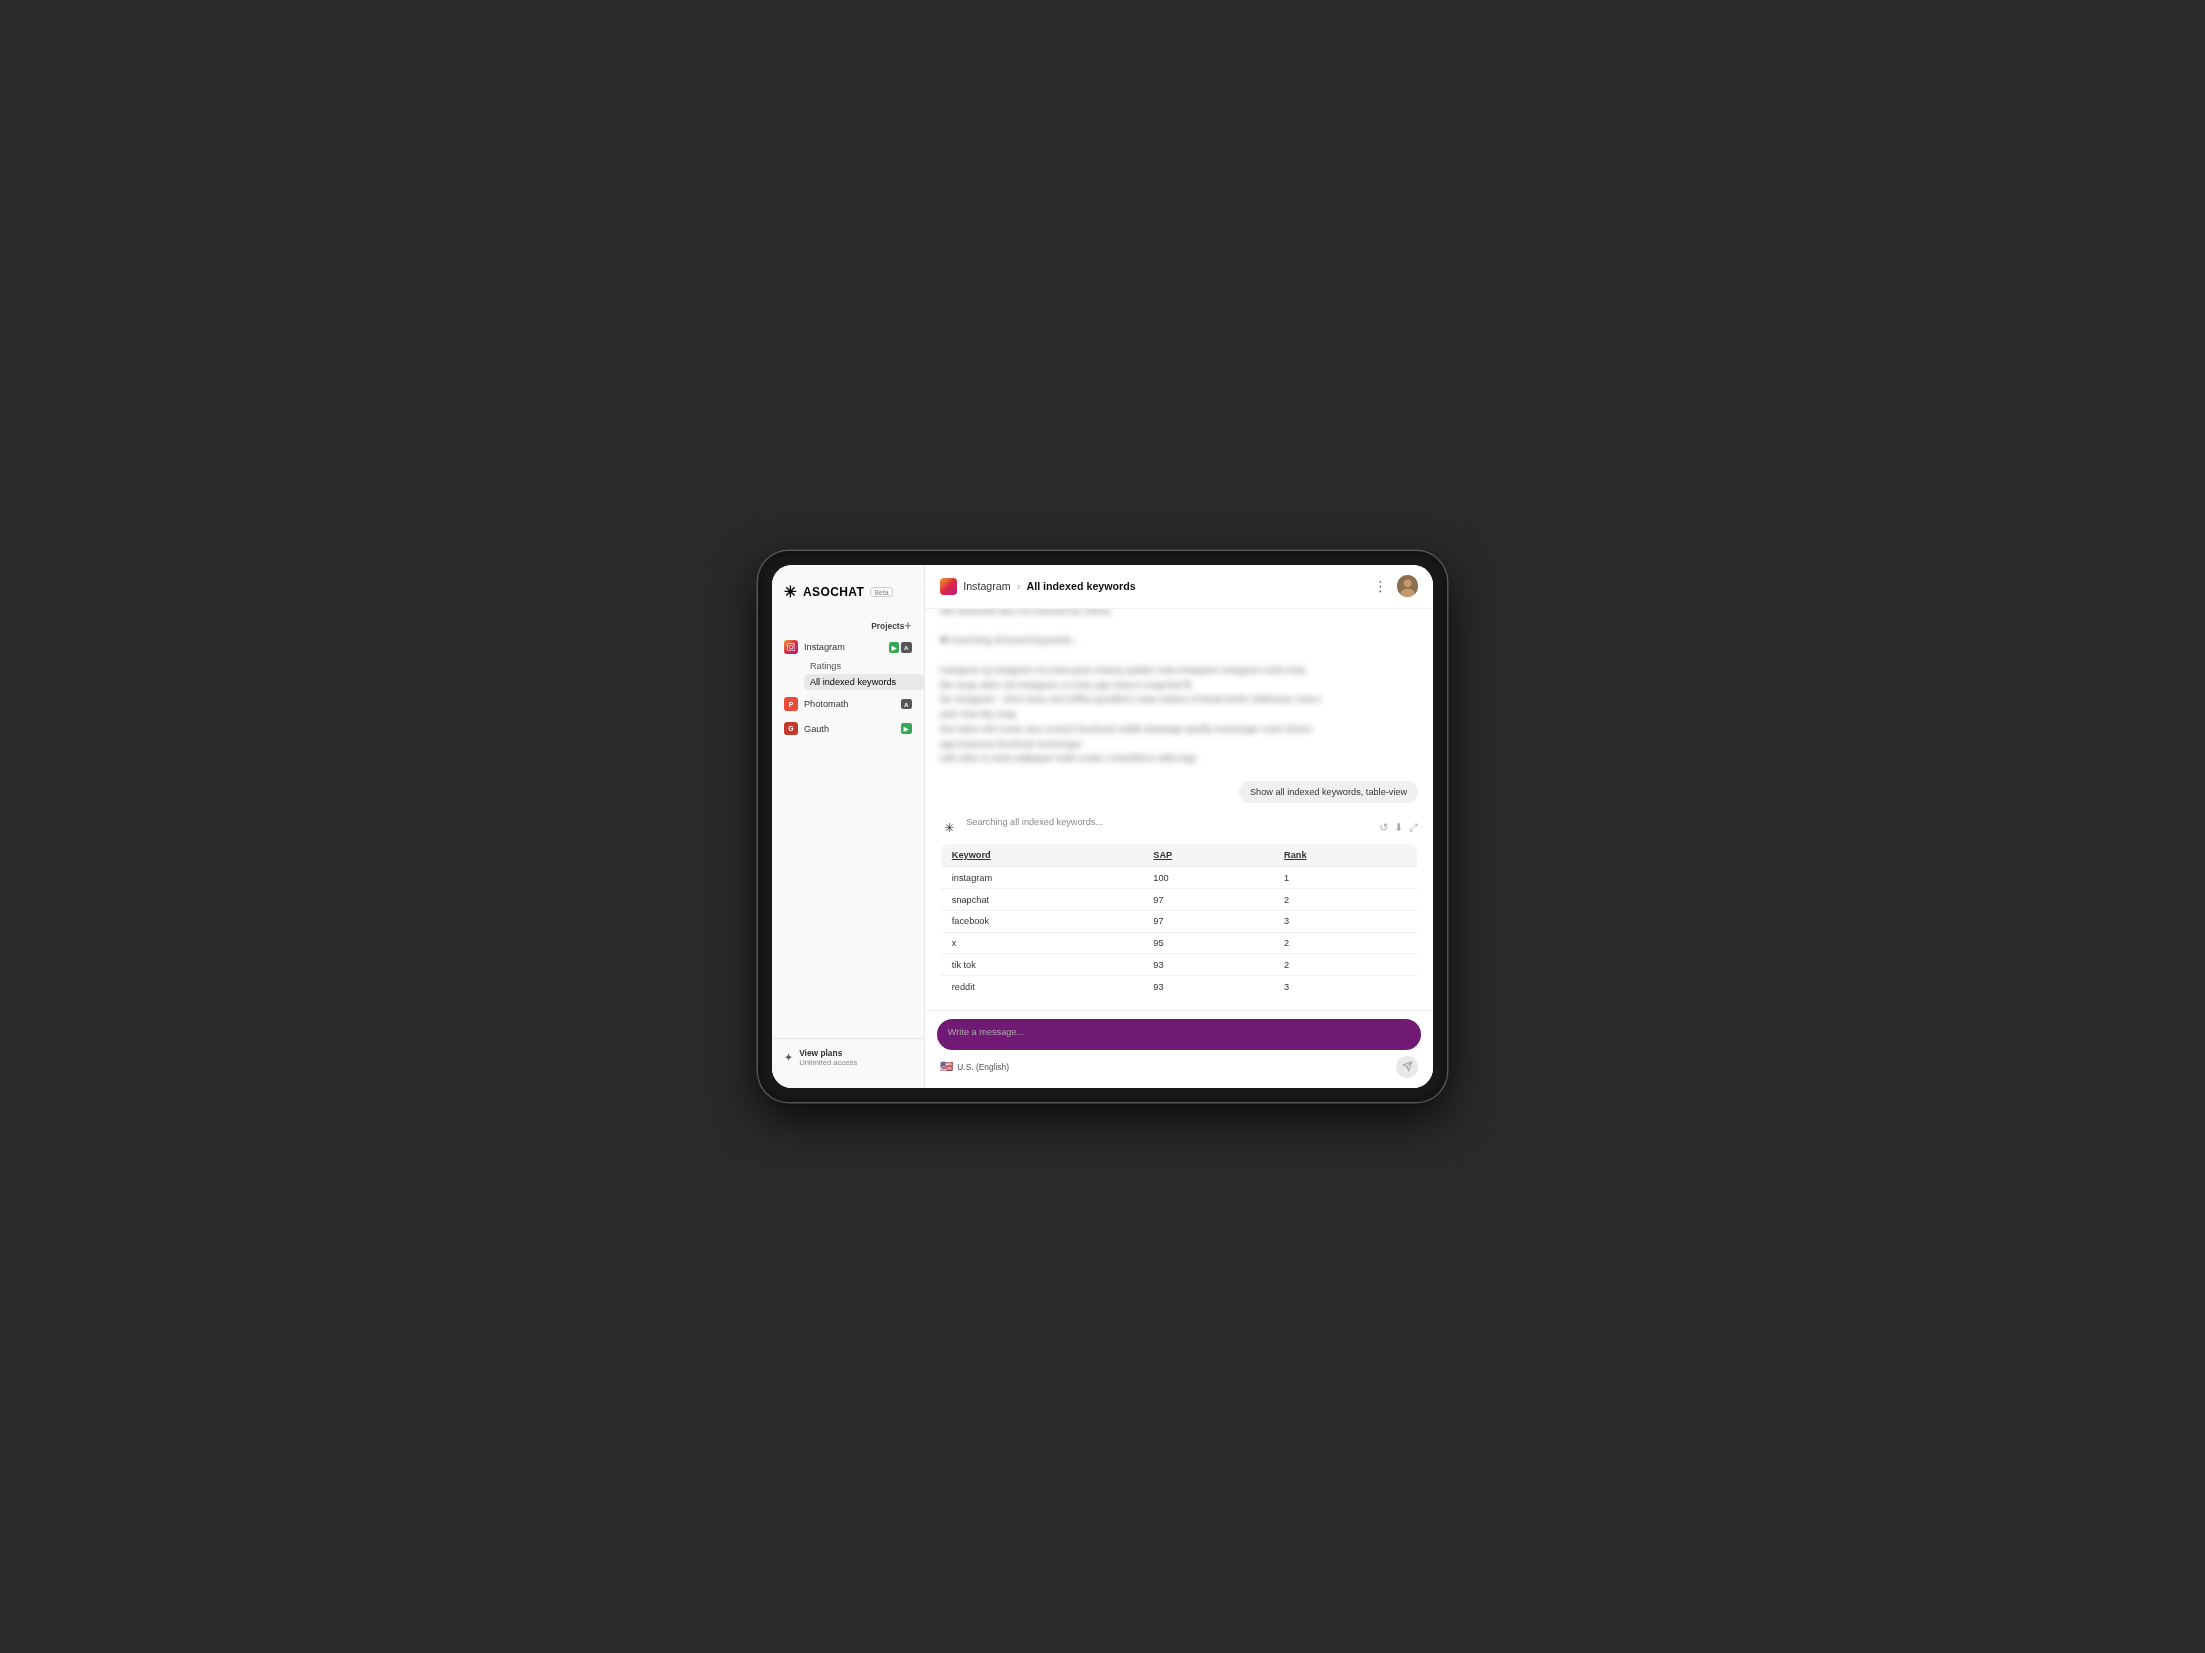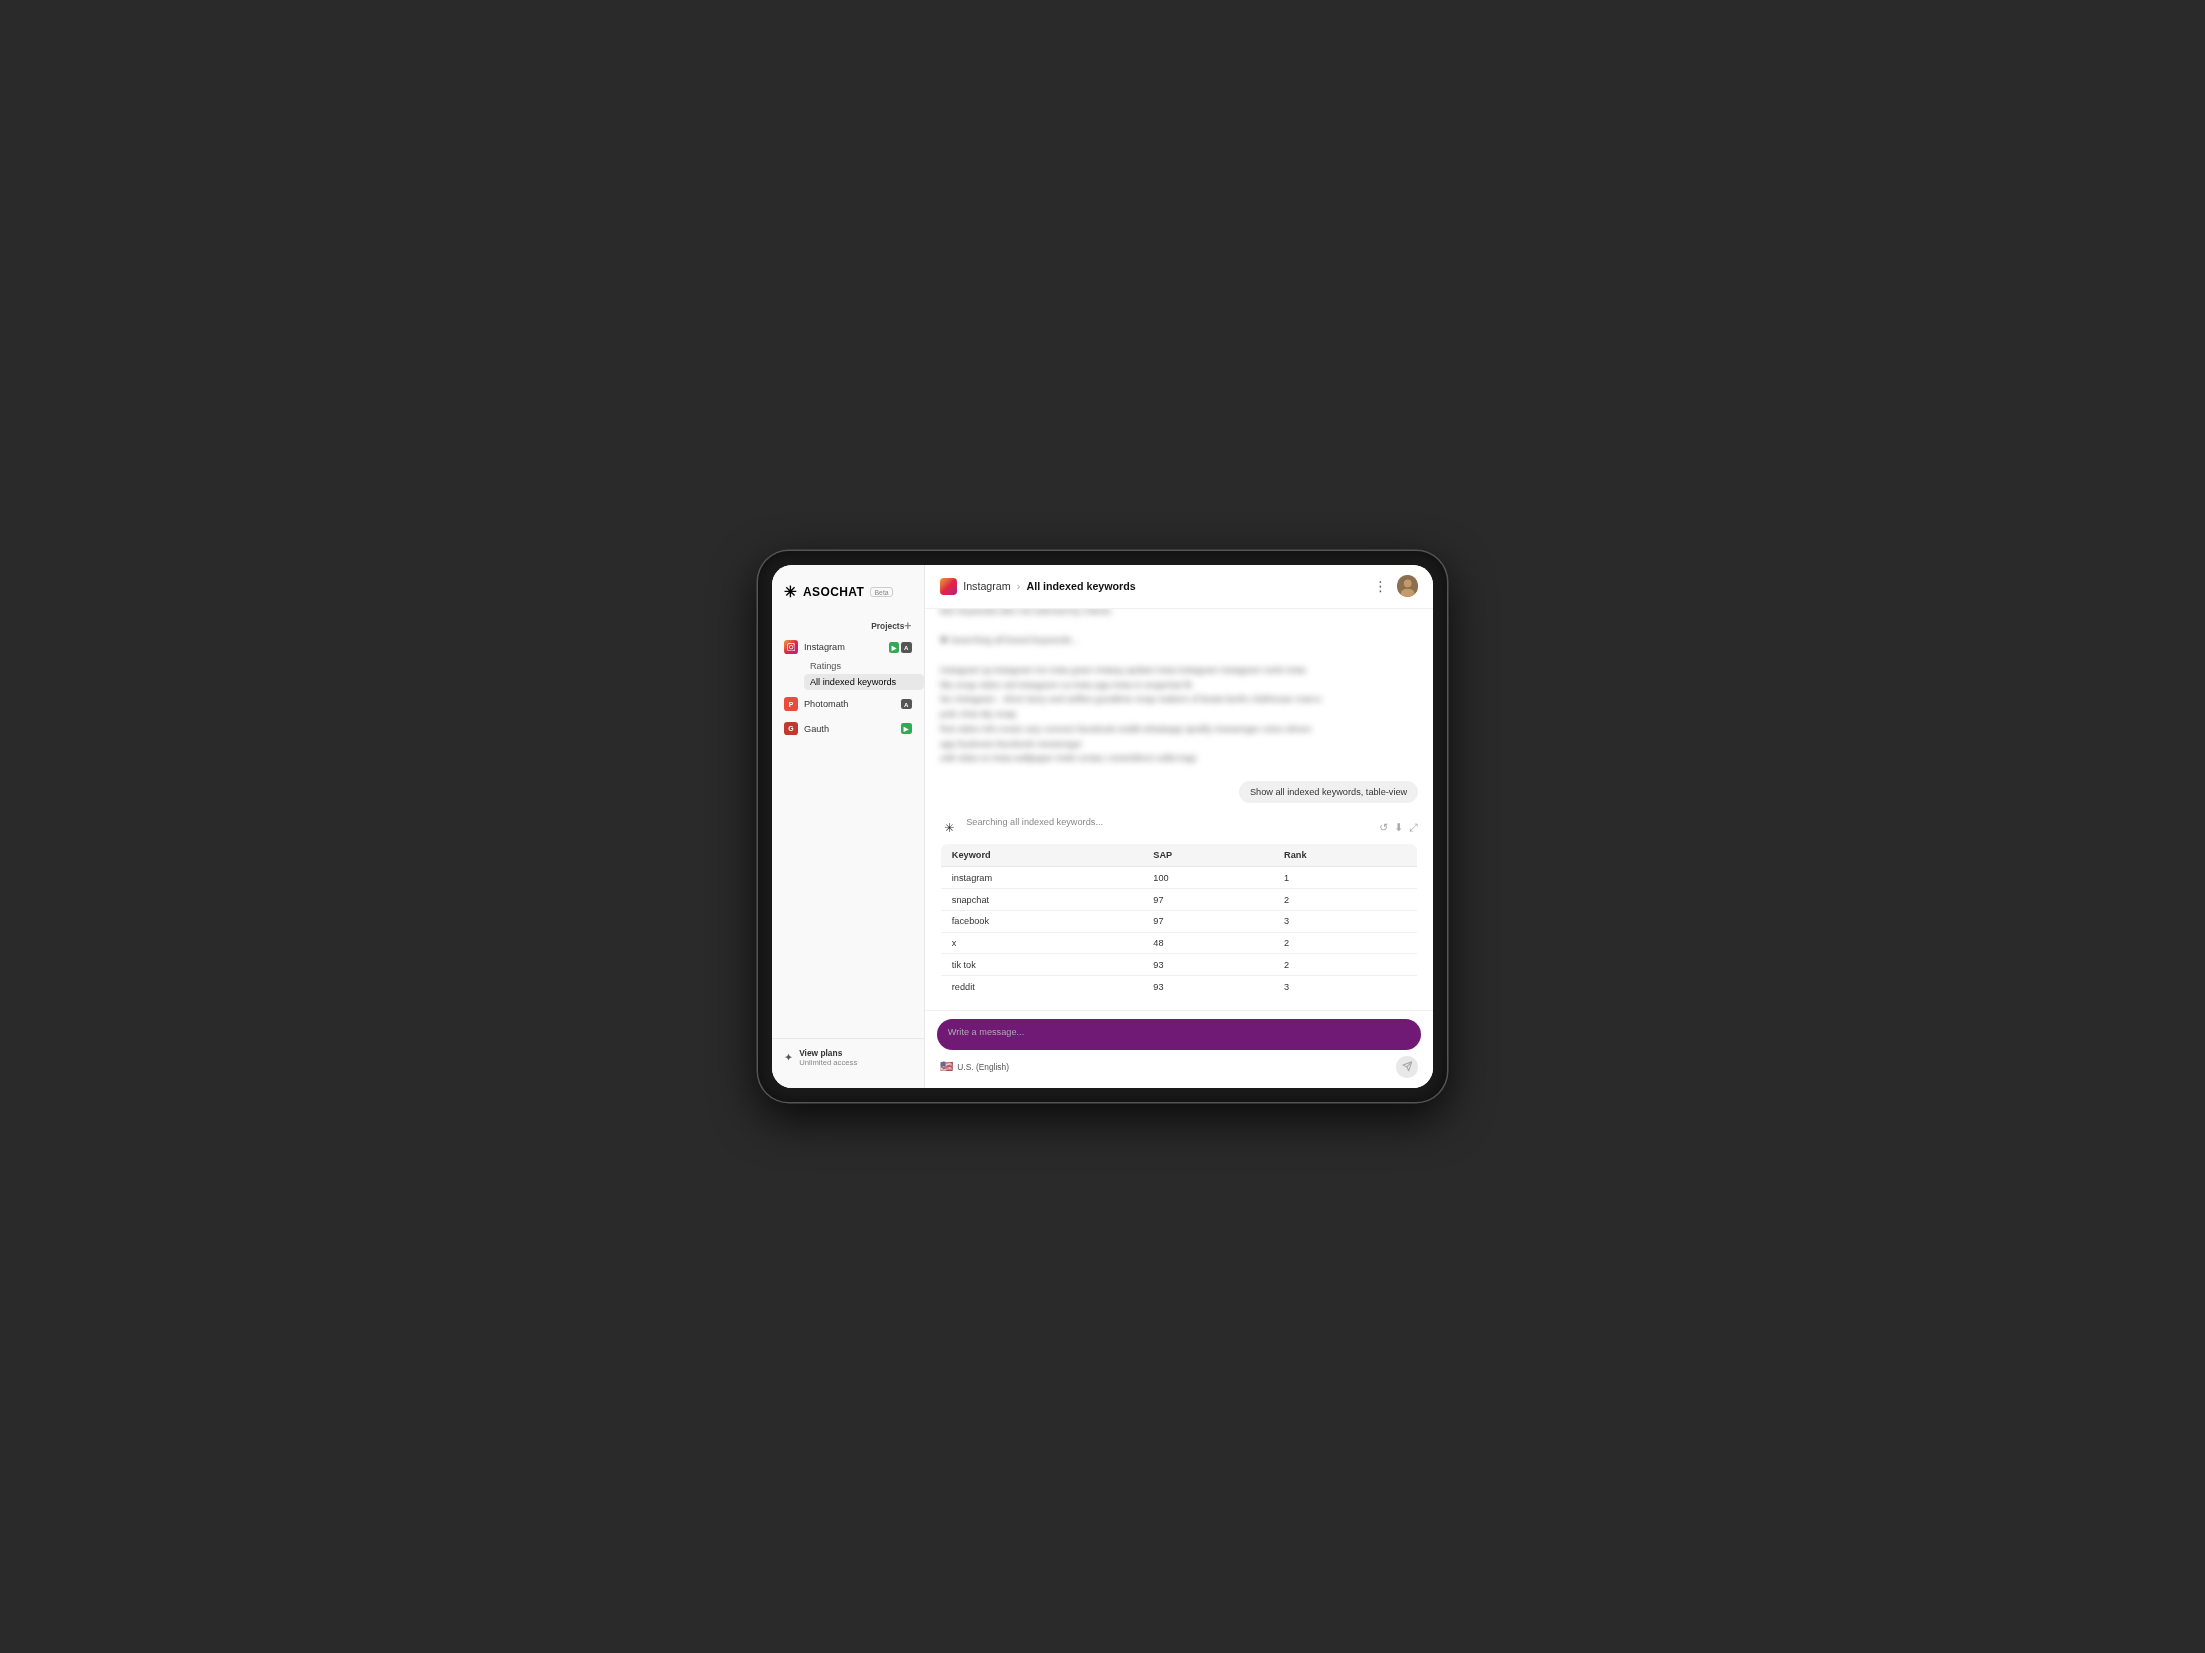--- a/index.html
+++ b/index.html
@@ -299,20 +299,21 @@
     .keyword-table thead tr {
       background: #f5f5f5;
     }
     .keyword-table th {
       padding: 6.1px 10.7px;
       text-align: left;
       font-weight: 600;
       color: #333;
       font-size: 9.2px;
       border-bottom: 0.8px solid #e8e8e8;
+      text-decoration: underline;
     }
     .keyword-table td {
       padding: 5.4px 10.7px;
       color: #333;
       border-bottom: 0.8px solid #f0f0f0;
       font-size: 9.2px;
     }
     .keyword-table tbody tr:last-child td {
       border-bottom: none;
       margin-top: 12px;
@@ -509,21 +510,21 @@
                   <td>97</td>
                   <td>2</td>
                 </tr>
                 <tr>
                   <td>facebook</td>
                   <td>97</td>
                   <td>3</td>
                 </tr>
                 <tr>
                   <td>x</td>
-                  <td>48</td>
+                  <td>95</td>
                   <td>2</td>
                 </tr>
                 <tr>
                   <td>tik tok</td>
                   <td>93</td>
                   <td>2</td>
                 </tr>
                 <tr>
                   <td>reddit</td>
                   <td>93</td>

